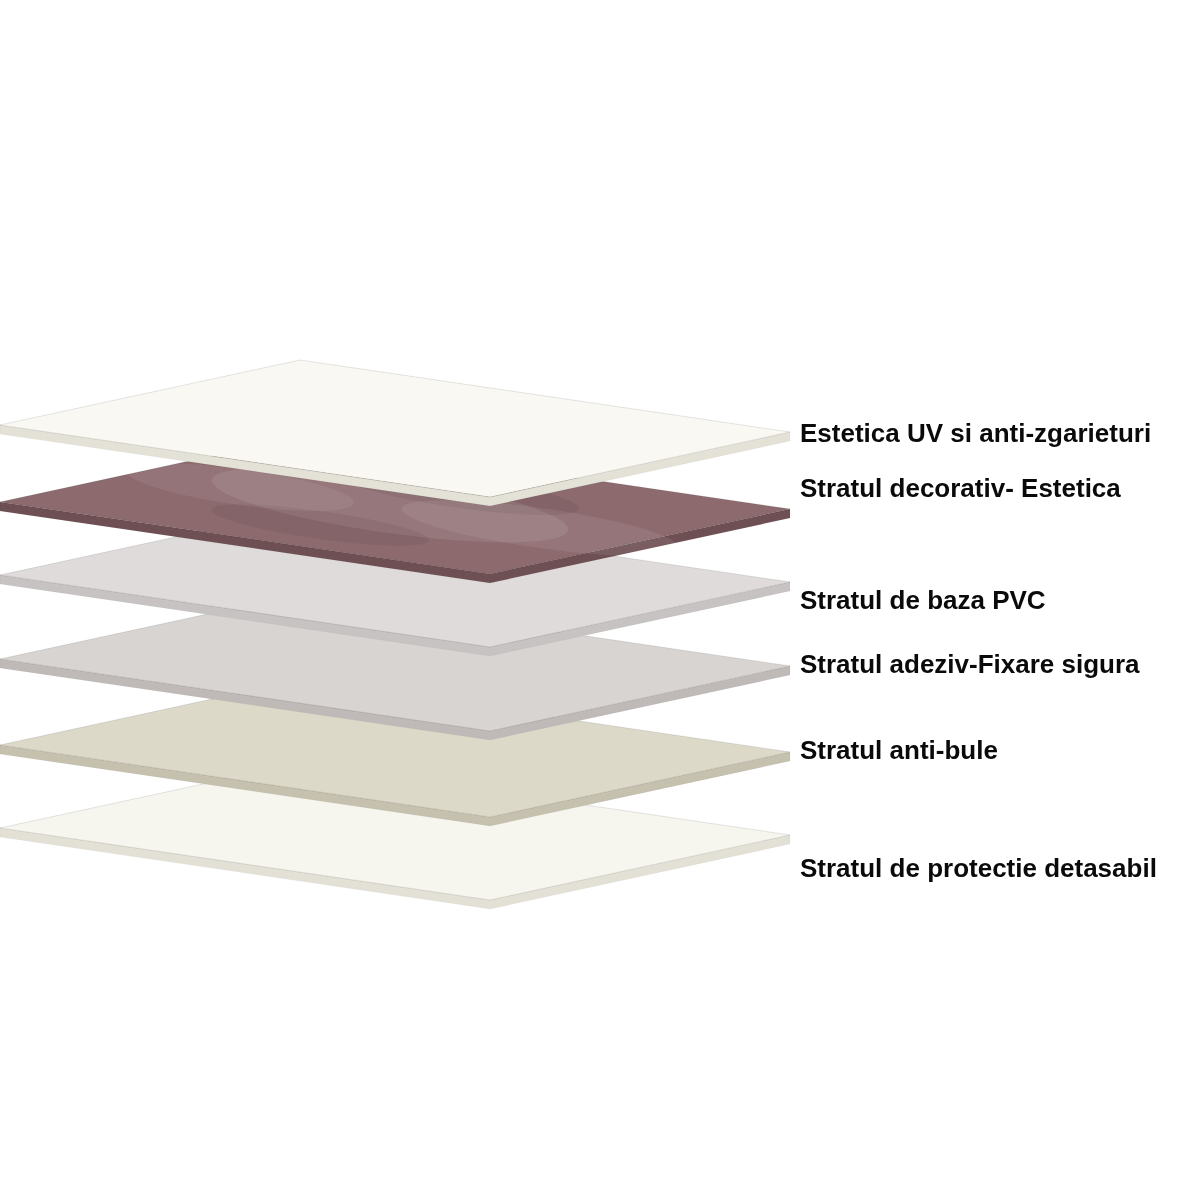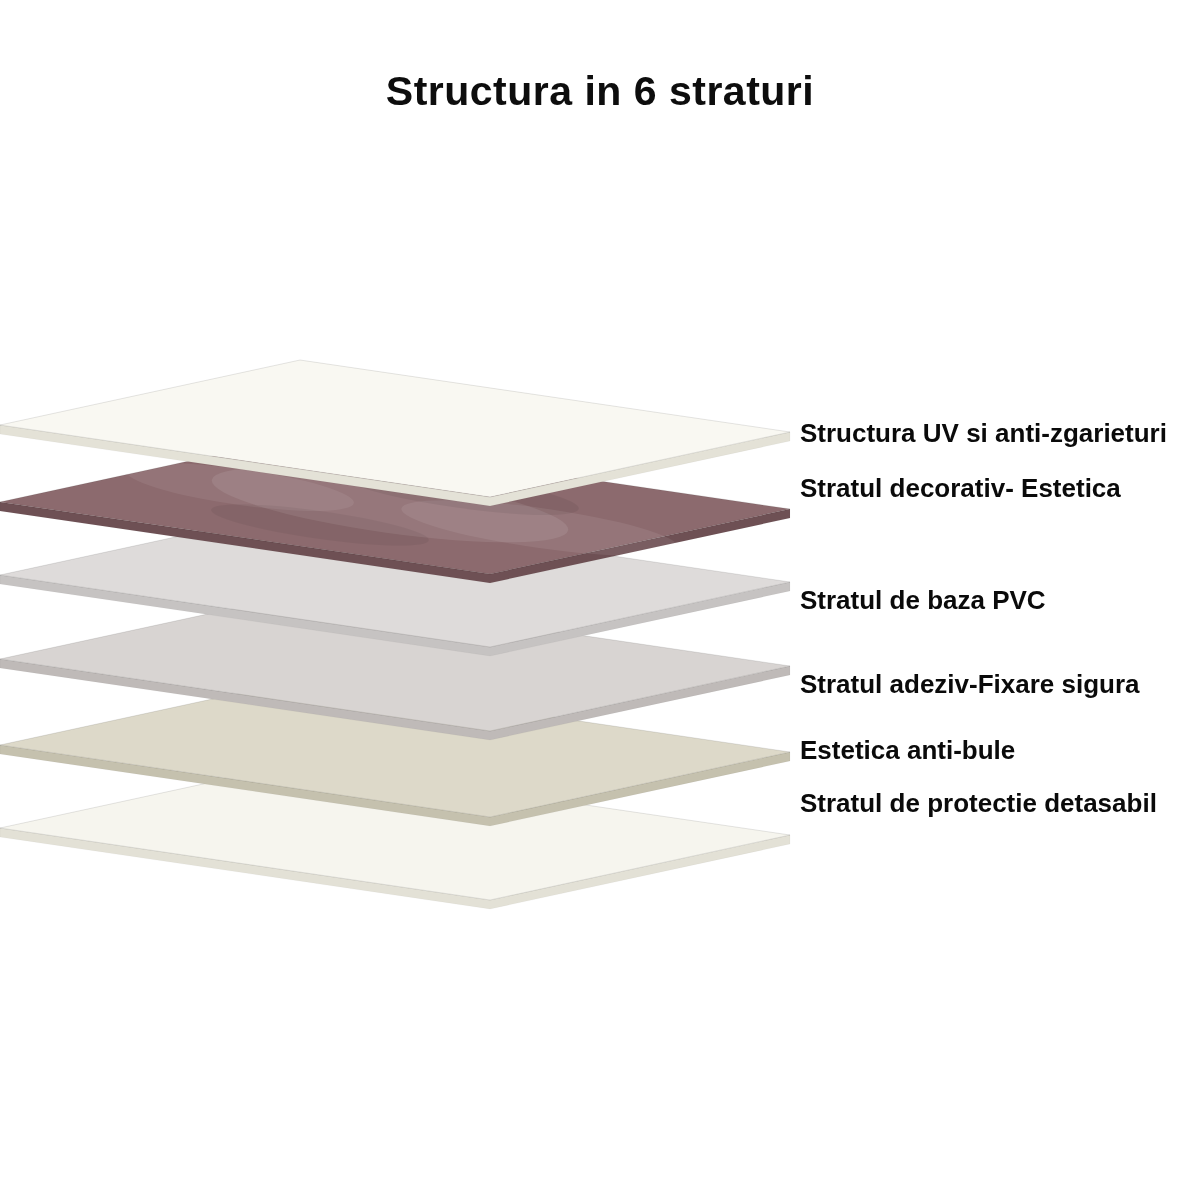--- a/index.html
+++ b/index.html
@@ -49,21 +49,20 @@
     font-weight: bold;
     color: #0a0a0a;
     white-space: nowrap;
   }
 </style>
 </head>
 <body>
 
 <div class="stage">
 
-  <h1 class="title">Structura in 6 straturi</h1>
 
   <svg class="stack" width="1200" height="1200" viewBox="0 0 1200 1200">
 
     <g>
       <polygon class="side" points="0,828 490,900 790,835 790,844 490,909 0,837" fill="#e3e1d6"></polygon>
       <polygon class="top" points="300,763 790,835 490,900 0,828" fill="#f6f5ee"></polygon>
     </g>
 
     <g>
       <polygon class="side" points="0,745 490,817 790,752 790,761 490,826 0,754" fill="#c5c1ae"></polygon>
@@ -92,21 +91,21 @@
       </g>
     </g>
 
     <g>
       <polygon class="side" points="0,425 490,497 790,432 790,441 490,506 0,434" fill="#e4e2d7"></polygon>
       <polygon class="top" points="300,360 790,432 490,497 0,425" fill="#f9f8f2"></polygon>
     </g>
   </svg>
 
   <div class="labels">
-    <div class="label" style="top:433px">Structura UV si anti-zgarieturi</div>
+    <div class="label" style="top:433px">Estetica UV si anti-zgarieturi</div>
     <div class="label" style="top:488px">Stratul decorativ- Estetica</div>
     <div class="label" style="top:600px">Stratul de baza PVC</div>
-    <div class="label" style="top:684px">Stratul adeziv-Fixare sigura</div>
-    <div class="label" style="top:750px">Estetica anti-bule</div>
-    <div class="label" style="top:803px">Stratul de protectie detasabil</div>
+    <div class="label" style="top:664px">Stratul adeziv-Fixare sigura</div>
+    <div class="label" style="top:750px">Stratul anti-bule</div>
+    <div class="label" style="top:868px">Stratul de protectie detasabil</div>
   </div>
 
 </div>
 
 </body></html>

